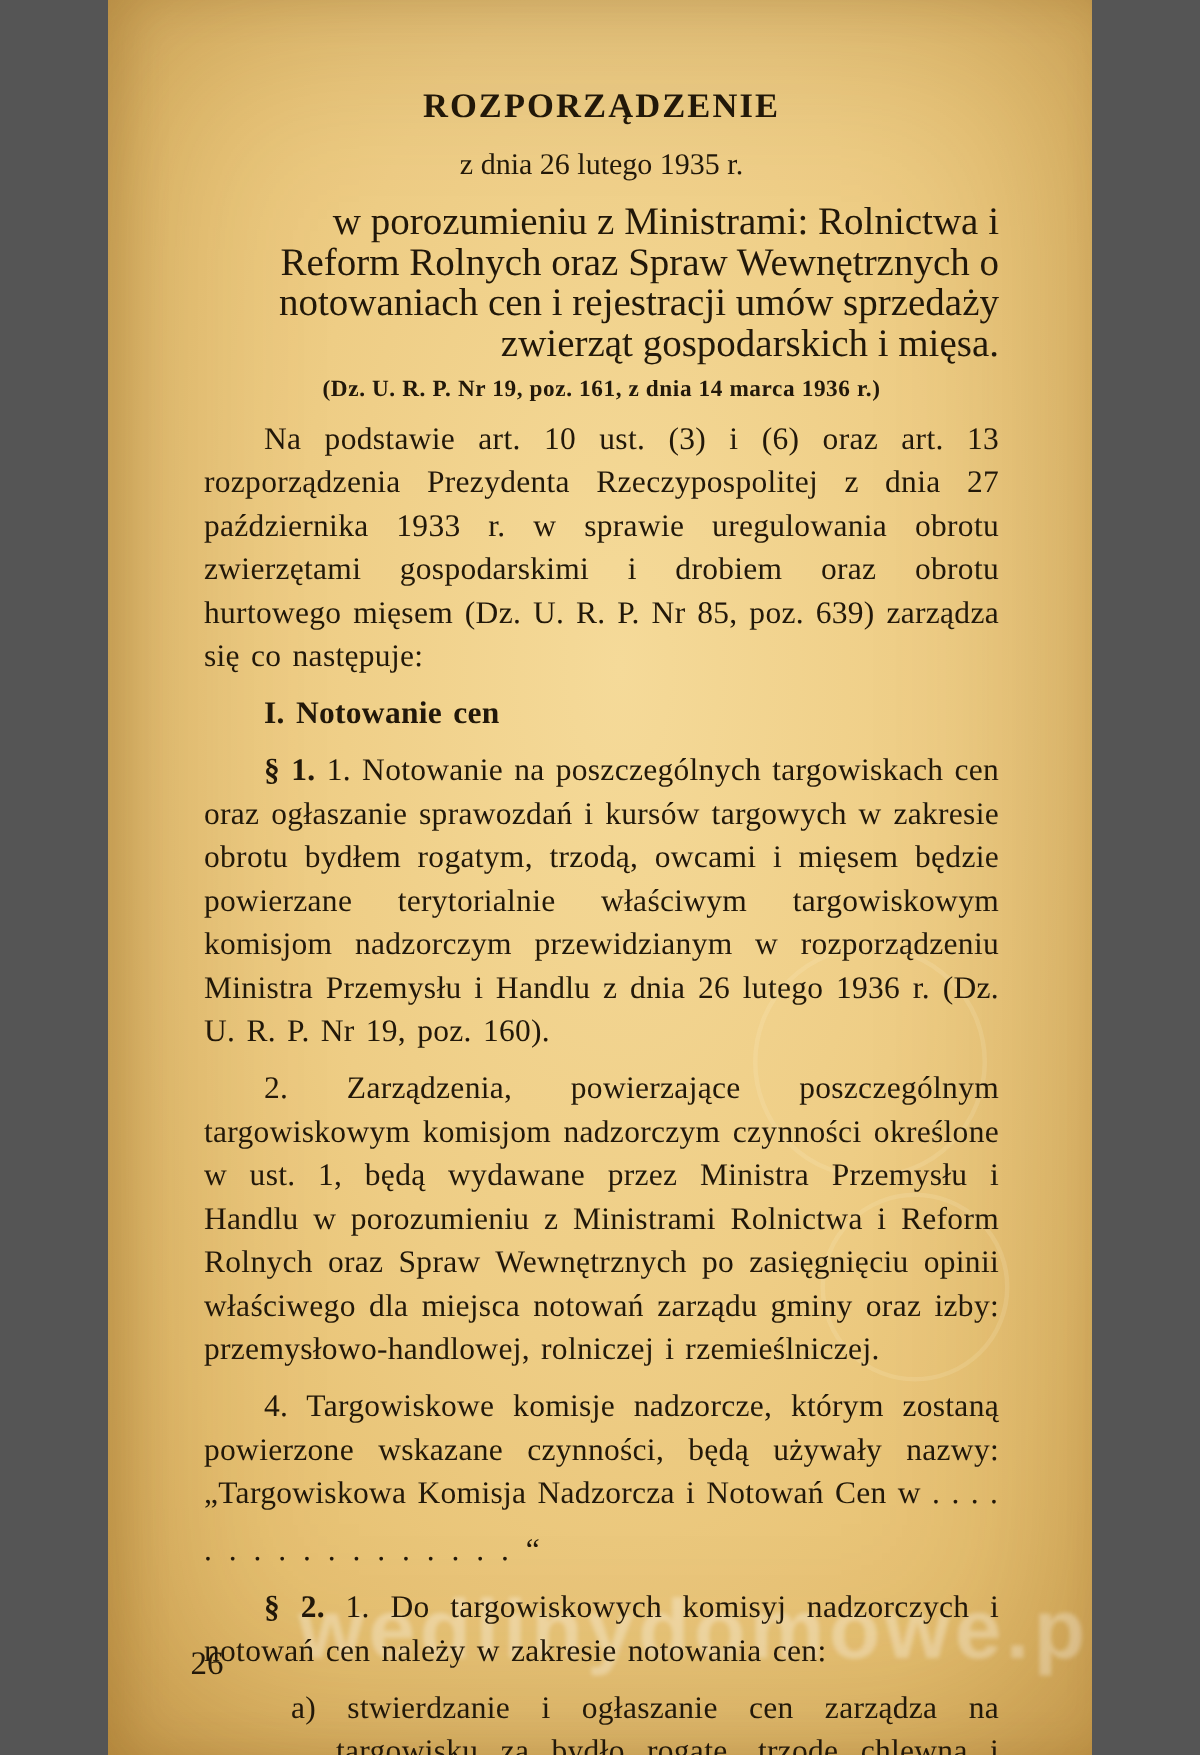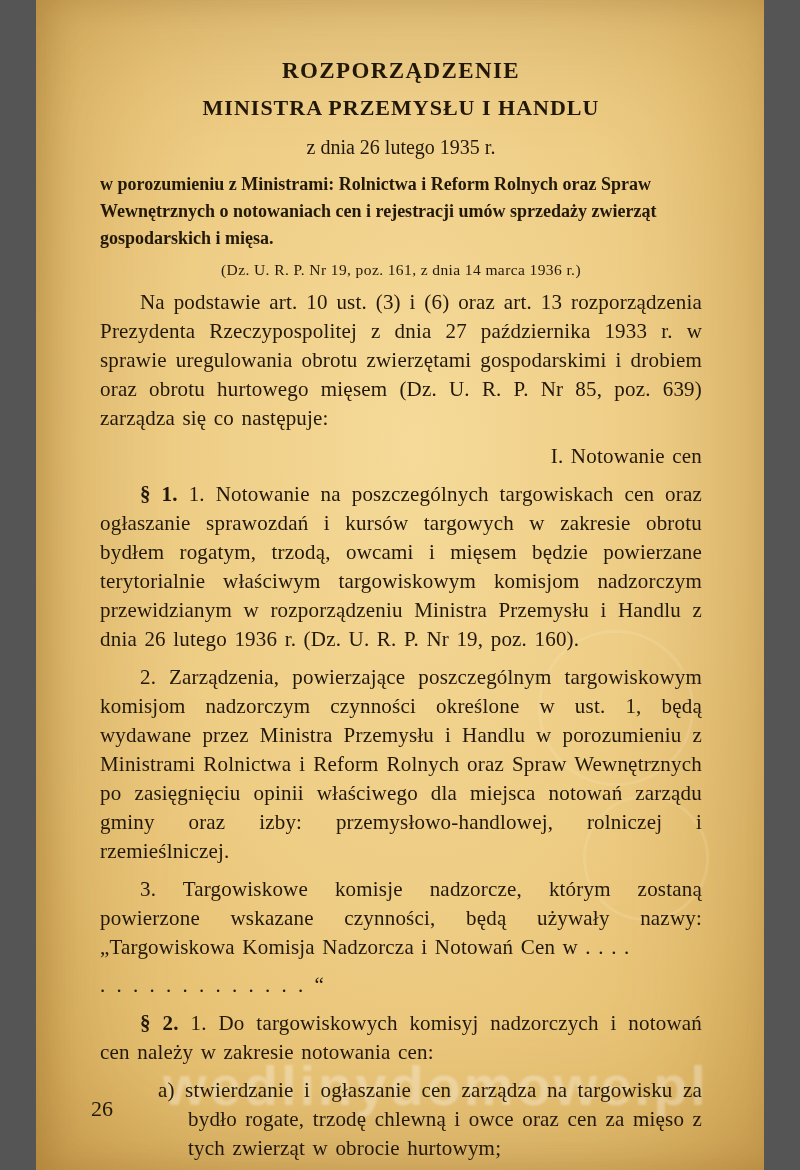--- a/index.html
+++ b/index.html
@@ -2,21 +2,21 @@
 <html lang="pl"><head>
 <meta charset="utf-8">
 <style>
   html, body {
     margin: 0;
     padding: 0;
     background: #555;
   }
   .page {
     position: relative;
-    width: 728px;
+    width: 656px;
     height: 1170px;
     margin: 0 auto;
     overflow: hidden;
     background:
       radial-gradient(ellipse at 52% 38%, #f5da99 0%, #eecd85 45%, #e6c071 75%, #d9ae5c 100%);
     box-shadow: inset 0 0 140px rgba(110, 64, 8, 0.30), inset 12px 0 30px rgba(110, 64, 8, 0.18);
     font-family: "Liberation Serif", "DejaVu Serif", serif;
     color: #221809;
   }
   .content {
@@ -36,49 +36,49 @@
     font-size: 22px;
     letter-spacing: 1px;
     margin-top: 11px;
   }
   .date-line {
     text-align: center;
     font-size: 20px;
     margin-top: 15px;
   }
   .subject {
-    text-align: left;
-    font-weight: bold;
-    font-size: 18px;
+    text-align: right;
+    font-weight: normal;
+    font-size: 26px;
     line-height: 27px;
     margin-top: 12px;
   }
   .reference {
     text-align: center;
-    font-weight: normal;
+    font-weight: bold;
     font-size: 15.5px;
     letter-spacing: 0.4px;
     margin-top: 9px;
   }
   .body-text {
     margin-top: 8px;
     font-size: 21px;
     line-height: 29px;
     text-align: justify;
     word-spacing: 2px;
     letter-spacing: 0.2px;
     hyphens: auto;
   }
   .body-text p {
     margin: 9px 0;
     text-indent: 40px;
   }
   .section-heading {
-    text-align: right;
-    font-weight: normal;
+    text-align: left;
+    font-weight: bold;
     font-size: 21px;
     text-indent: 0;
     margin: 17px 0 12px 0;
   }
   .lead {
     font-weight: bold;
   }
   .dots-line {
     text-indent: 0 !important;
     text-align: left;
@@ -126,36 +126,35 @@
 
 <div class="page">
 
   <div class="watermark">wedlinydomowe.pl</div>
   <div class="stamp stamp-1"></div>
   <div class="stamp stamp-2"></div>
 
   <div class="content">
 
     <div class="title-line-1">ROZPORZĄDZENIE</div>
-    <div class="title-line-2">MINISTRA PRZEMYSŁU I HANDLU</div>
     <div class="date-line">z dnia 26 lutego 1935 r.</div>
     <div class="subject">w porozumieniu z Ministrami: Rolnictwa i Reform Rolnych oraz Spraw Wewnętrznych o notowaniach cen i rejestracji umów sprzedaży zwierząt gospodarskich i mięsa.</div>
     <div class="reference">(Dz. U. R. P. Nr 19, poz. 161, z dnia 14 marca 1936 r.)</div>
 
     <div class="body-text">
 
       <p>Na podstawie art. 10 ust. (3) i (6) oraz art. 13 rozporządzenia Prezydenta Rzeczypospolitej z dnia 27 października 1933 r. w sprawie uregulowania obrotu zwierzętami gospodarskimi i drobiem oraz obrotu hurtowego mięsem (Dz. U. R. P. Nr 85, poz. 639) zarządza się co następuje:</p>
 
       <p class="section-heading">I. Notowanie cen</p>
 
       <p><b class="lead">§ 1.</b> <span>1. Notowanie na poszczególnych targowiskach cen oraz ogłaszanie sprawozdań i kursów targowych w zakresie obrotu bydłem rogatym, trzodą, owcami i mięsem będzie powierzane terytorialnie właściwym targowiskowym komisjom nadzorczym przewidzianym w rozporządzeniu Ministra Przemysłu i Handlu z dnia 26 lutego 1936 r. (Dz. U. R. P. Nr 19, poz. 160).</span></p>
 
       <p>2. Zarządzenia, powierzające poszczególnym targowiskowym komisjom nadzorczym czynności określone w ust. 1, będą wydawane przez Ministra Przemysłu i Handlu w porozumieniu z Ministrami Rolnictwa i Reform Rolnych oraz Spraw Wewnętrznych po zasięgnięciu opinii właściwego dla miejsca notowań zarządu gminy oraz izby: przemysłowo-handlowej, rolniczej i rzemieślniczej.</p>
 
-      <p>3. Targowiskowe komisje nadzorcze, którym zostaną powierzone wskazane czynności, będą używały nazwy: „Targowiskowa Komisja Nadzorcza i Notowań Cen w . . . .</p>
+      <p>4. Targowiskowe komisje nadzorcze, którym zostaną powierzone wskazane czynności, będą używały nazwy: „Targowiskowa Komisja Nadzorcza i Notowań Cen w . . . .</p>
       <p class="dots-line">. . . . . . . . . . . . . “</p>
 
       <p><b class="lead">§ 2.</b> <span>1. Do targowiskowych komisyj nadzorczych i notowań cen należy w zakresie notowania cen:</span></p>
 
       <p class="item-a">a) stwierdzanie i ogłaszanie cen zarządza na targowisku za bydło rogate, trzodę chlewną i owce oraz cen za mięso z tych zwierząt w obrocie hurtowym;</p>
 
     </div>
   </div>
 
   <div class="page-number">26</div>

